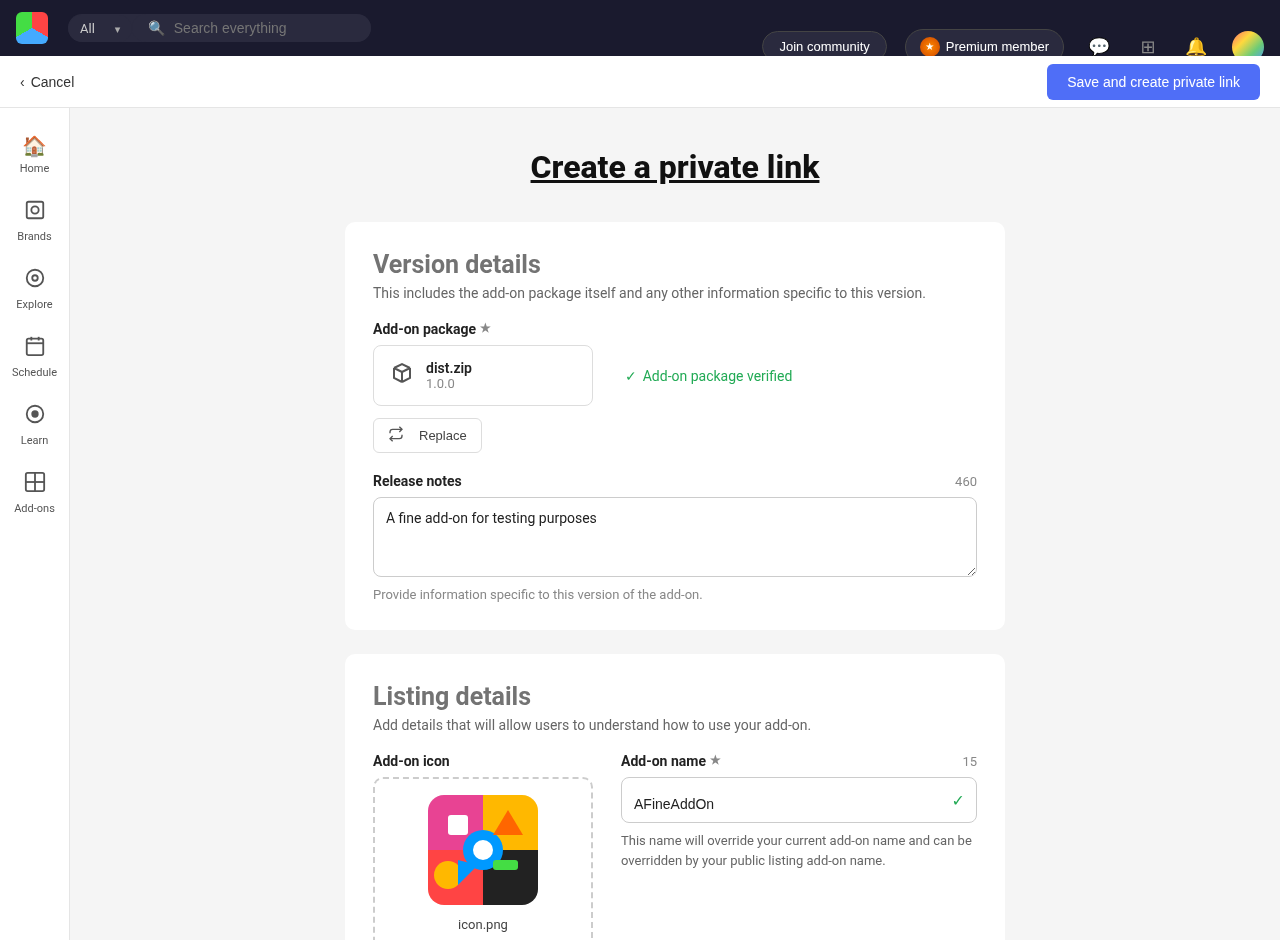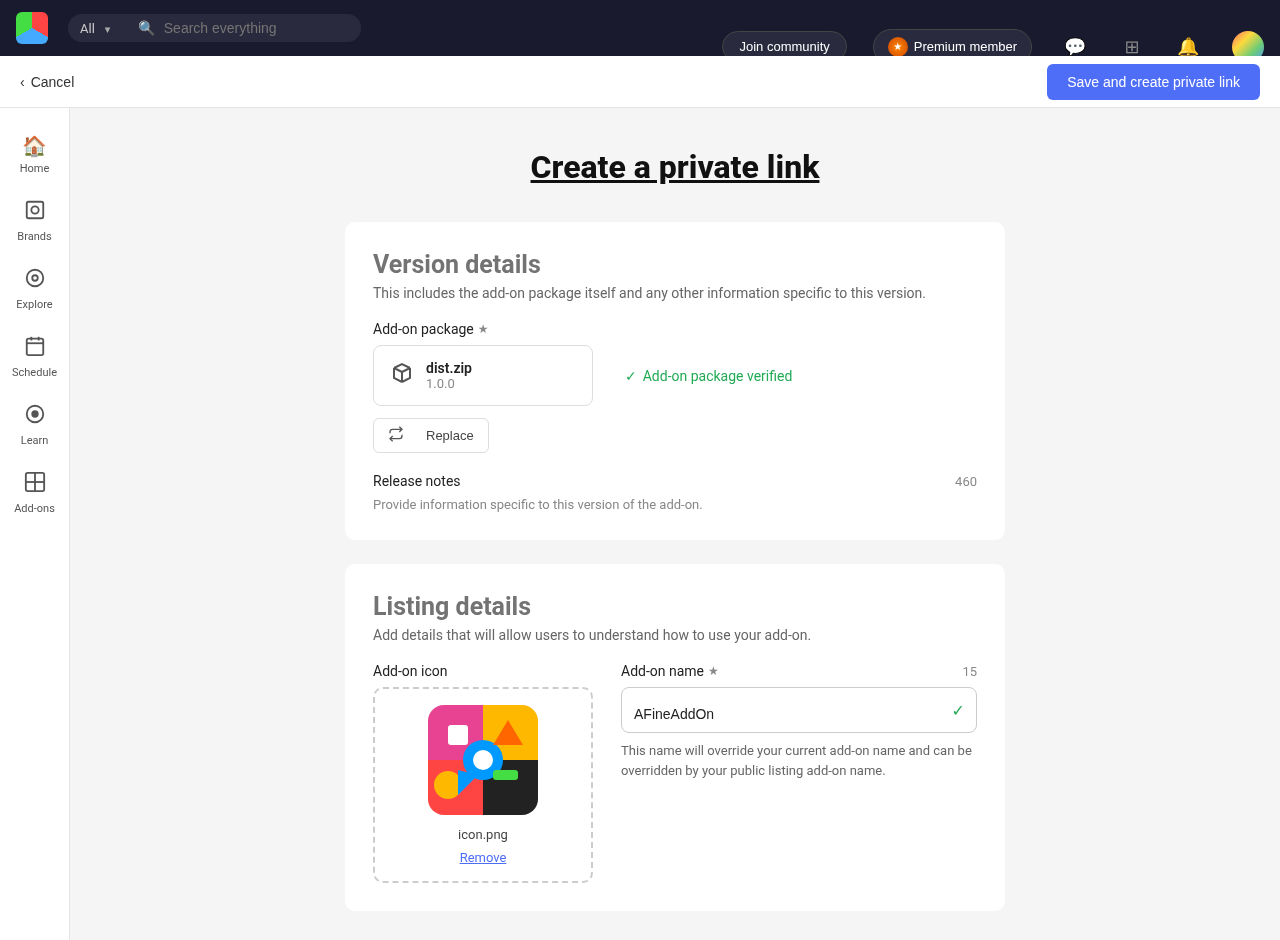--- a/index.html
+++ b/index.html
@@ -42,24 +42,24 @@
     .search-icon-wrap { color: #888; font-size: 14px; }
     .filter-select {
       background: #2a2a3e;
       border: none;
       border-radius: 20px;
       color: #ccc;
       padding: 6px 12px;
       font-size: 13px;
       display: flex;
       align-items: flex-end;
-      gap: 10px;
-      cursor: pointer;
-    }
-    .topnav-right { display: flex; align-items: center; gap: 26px; margin-left: auto; margin-top: 37px; }
+      gap: 20px;
+      cursor: pointer;
+    }
+    .topnav-right { display: flex; align-items: center; gap: 18px; margin-left: auto; margin-top: 37px; }
     .btn-join {
       background: #2a2a3e;
       border: 1px solid #444;
       border-radius: 20px;
       color: #fff;
       padding: 7px 16px;
       font-size: 13px;
       cursor: pointer;
     }
     .btn-premium {
@@ -200,25 +200,25 @@
 
     
     .version-section {
       background: #fff;
       border-radius: 10px;
       padding: 28px 28px;
       margin-bottom: 24px;
     }
     .field-label {
       font-size: 14px;
-      font-weight: 400;
+      font-weight: 700;
       color: #222;
       margin-bottom: 8px;
       display: flex;
-      align-items: center;
+      align-items: flex-start;
       gap: 4px;
     }
     .required { color: #888; font-size: 12px; }
 
     .package-box {
       border: 1px solid #ddd;
       border-radius: 8px;
       padding: 14px 16px;
       display: flex;
       align-items: center;
@@ -235,21 +235,21 @@
       align-items: center;
       gap: 6px;
       color: #22aa55;
       font-size: 14px;
       margin-left: 20px;
     }
 
     .replace-btn {
       display: flex;
       align-items: center;
-      gap: 22px;
+      gap: 15px;
       border: 1px solid #ddd;
       background: #fff;
       border-radius: 6px;
       padding: 7px 14px;
       font-size: 13px;
       color: #444;
       cursor: pointer;
       margin-top: 12px;
     }
 
@@ -466,20 +466,21 @@
           </span>
           <span>Replace</span>
         </button>
 
         <div class="release-notes-header">
           <div class="field-label" style="margin:0;">
             <span>Release notes</span>
           </div>
           <span class="char-count">460</span>
         </div>
+        <textarea class="release-textarea" style="">A fine add-on for testing purposes</textarea>
         <p class="field-hint">Provide information specific to this version of the add-on.</p>
       </div>
 
       <div class="listing-section">
         <h2 class="section-title">Listing details</h2>
         <p class="section-desc">Add details that will allow users to understand how to use your add-on.</p>
 
         <div style="display:flex;gap:28px;margin-top:16px;align-items:flex-start;">
 
           <div style="width:220px;">

